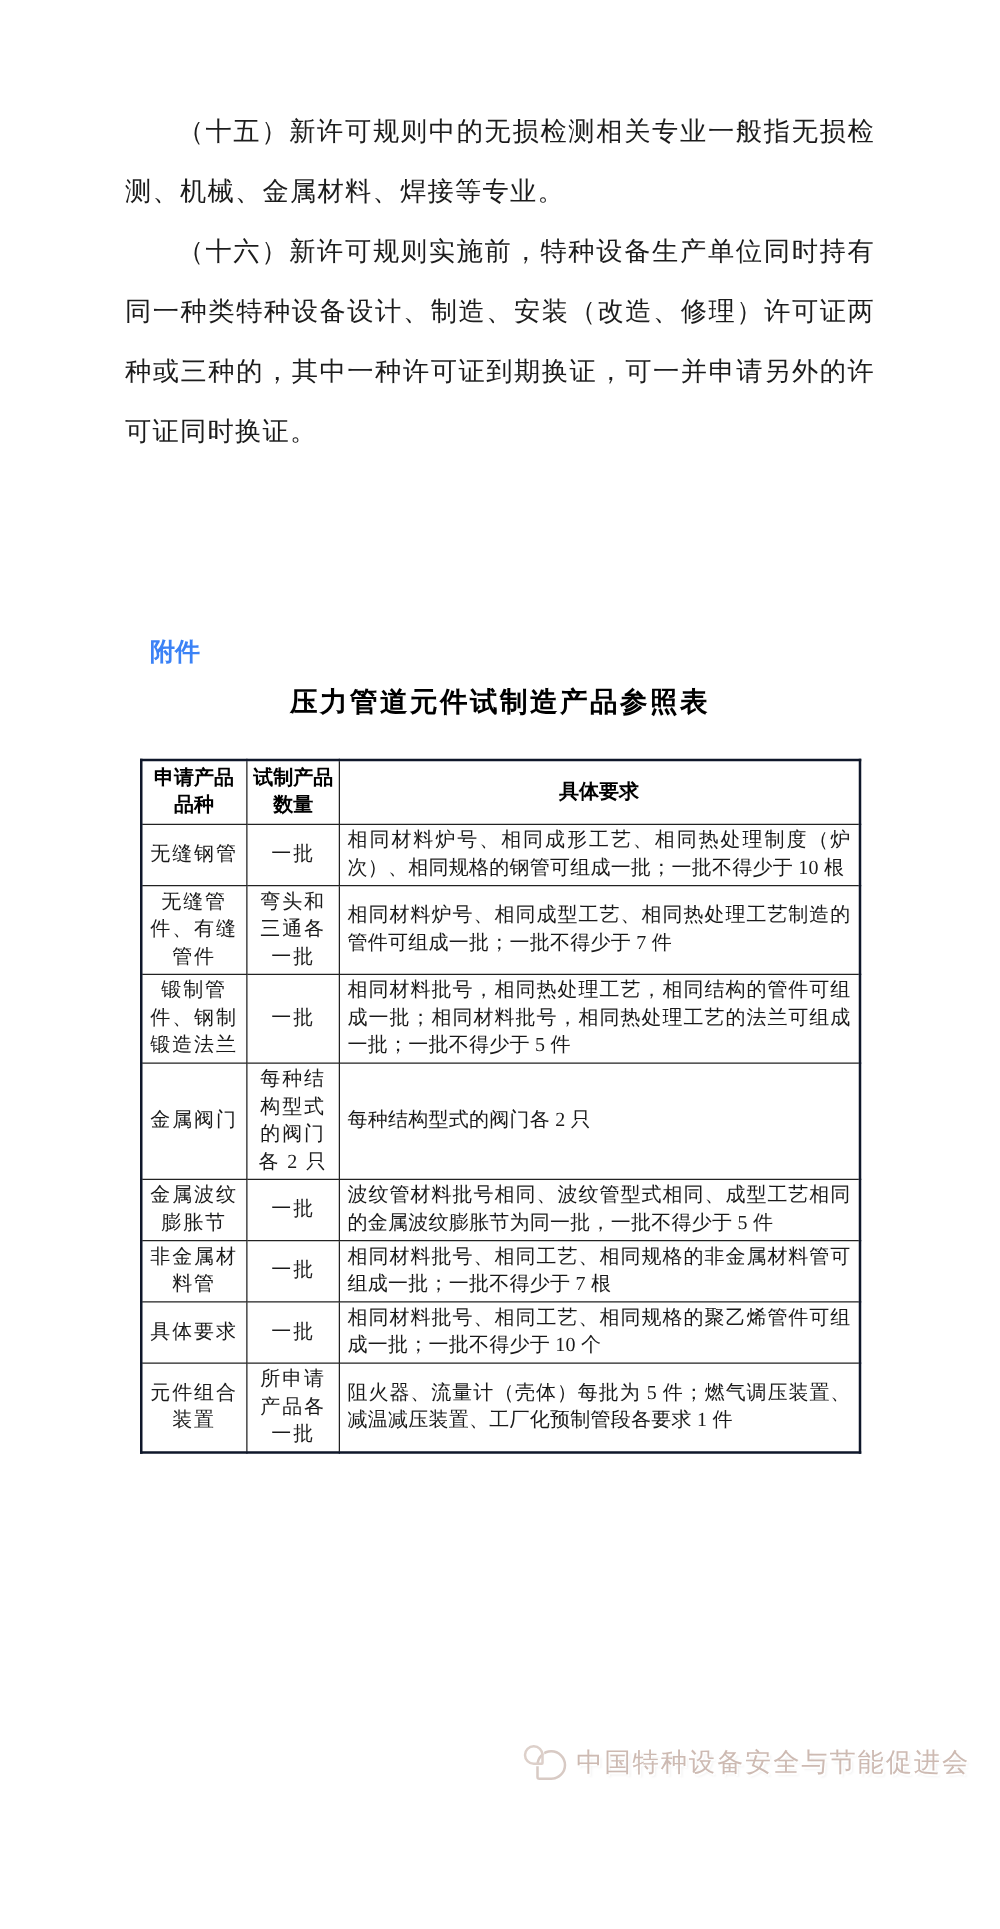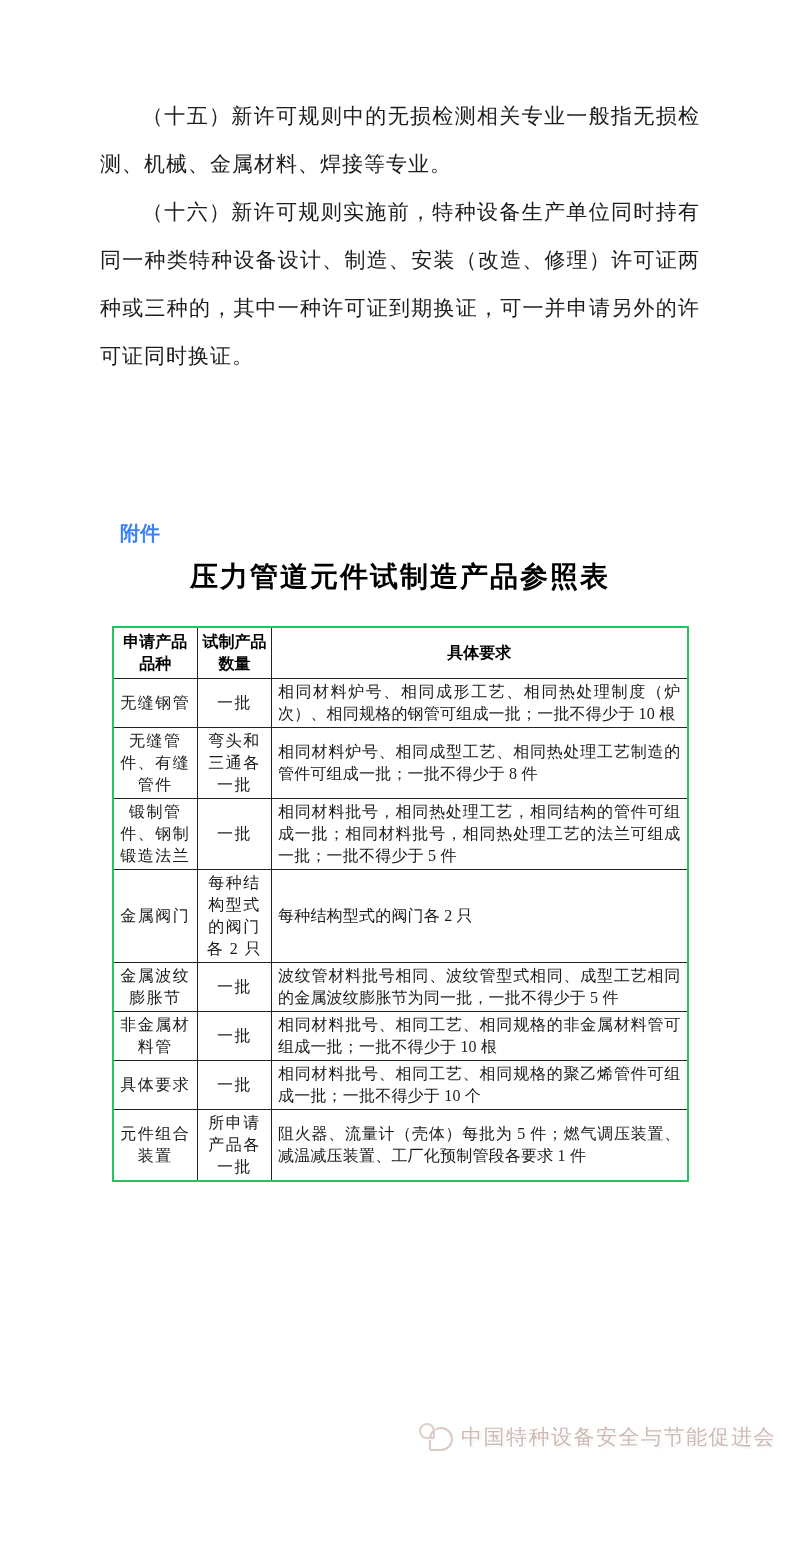--- a/index.html
+++ b/index.html
@@ -1,20 +1,20 @@
 <!DOCTYPE html>
 <html><head>
 <meta charset="utf-8">
 <style>
   * { margin:0; padding:0; box-sizing:border-box; }
   html,body { background:#ffffff; }
   .page {
     position:relative;
     width:800px; height:1439px;
-    margin:12px auto;
+    margin:1px auto;
     background:#ffffff;
     font-family:"Liberation Serif", serif;
     color:#1c1c1c;
     overflow:hidden;
   }
   .body-text {
     padding:80px 100px 0 100px;
   }
   .para {
     font-size:21px;
@@ -37,30 +37,30 @@
     font-weight:600;
     font-size:20px;
     line-height:26px;
     color:#3b82f6;
   }
   .table-title {
     margin-top:10px;
     text-align:center;
     font-family:"Liberation Serif", serif;
     font-weight:bold;
-    font-size:28px;
+    font-size:22px;
     letter-spacing:2px;
     color:#000;
   }
   table.ref-table {
     margin:30px auto 0 auto;
     width:575px;
     border-collapse:collapse;
     table-layout:fixed;
-    border:2px solid #22c55e;
+    border:2px solid #0f172a;
   }
   .ref-table col.c1 { width:85px; }
   .ref-table col.c2 { width:74px; }
   .ref-table col.c3 { width:416px; }
   .ref-table th, .ref-table td {
     border:1px solid #222;
     vertical-align:middle;
     color:#1a1a1a;
   }
   .ref-table th {
@@ -88,21 +88,21 @@
     padding:2px 4px;
   }
   td.cell-requirement {
     text-align:justify;
     letter-spacing:0.2px;
     padding:2px 6px;
   }
   .footer {
     position:absolute;
     right:24px;
-    bottom:0;
+    bottom:16px;
     display:flex;
     align-items:center;
     gap:8px;
   }
   .footer-logo-icon {
     position:relative;
     width:36px; height:28px;
     flex:0 0 auto;
   }
   .footer-logo-icon::before {
@@ -161,41 +161,41 @@
     </thead>
     <tbody>
       <tr>
         <td class="cell-product">无缝钢管</td>
         <td class="cell-quantity">一批</td>
         <td class="cell-requirement">相同材料炉号、相同成形工艺、相同热处理制度（炉次）、相同规格的钢管可组成一批；一批不得少于 10 根</td>
       </tr>
       <tr>
         <td class="cell-product">无缝管件、有缝管件</td>
         <td class="cell-quantity">弯头和三通各一批</td>
-        <td class="cell-requirement">相同材料炉号、相同成型工艺、相同热处理工艺制造的管件可组成一批；一批不得少于 8 件</td>
+        <td class="cell-requirement">相同材料炉号、相同成型工艺、相同热处理工艺制造的管件可组成一批；一批不得少于 7 件</td>
       </tr>
       <tr>
         <td class="cell-product">锻制管件、钢制锻造法兰</td>
         <td class="cell-quantity">一批</td>
         <td class="cell-requirement">相同材料批号，相同热处理工艺，相同结构的管件可组成一批；相同材料批号，相同热处理工艺的法兰可组成一批；一批不得少于 5 件</td>
       </tr>
       <tr>
         <td class="cell-product">金属阀门</td>
         <td class="cell-quantity">每种结构型式的阀门各 2 只</td>
         <td class="cell-requirement">每种结构型式的阀门各 2 只</td>
       </tr>
       <tr>
         <td class="cell-product">金属波纹膨胀节</td>
         <td class="cell-quantity">一批</td>
         <td class="cell-requirement">波纹管材料批号相同、波纹管型式相同、成型工艺相同的金属波纹膨胀节为同一批，一批不得少于 5 件</td>
       </tr>
       <tr>
         <td class="cell-product">非金属材料管</td>
         <td class="cell-quantity">一批</td>
-        <td class="cell-requirement">相同材料批号、相同工艺、相同规格的非金属材料管可组成一批；一批不得少于 10 根</td>
+        <td class="cell-requirement">相同材料批号、相同工艺、相同规格的非金属材料管可组成一批；一批不得少于 7 根</td>
       </tr>
       <tr>
         <td class="cell-product">具体要求</td>
         <td class="cell-quantity">一批</td>
         <td class="cell-requirement">相同材料批号、相同工艺、相同规格的聚乙烯管件可组成一批；一批不得少于 10 个</td>
       </tr>
       <tr>
         <td class="cell-product">元件组合装置</td>
         <td class="cell-quantity">所申请产品各一批</td>
         <td class="cell-requirement">阻火器、流量计（壳体）每批为 5 件；燃气调压装置、减温减压装置、工厂化预制管段各要求 1 件</td>

